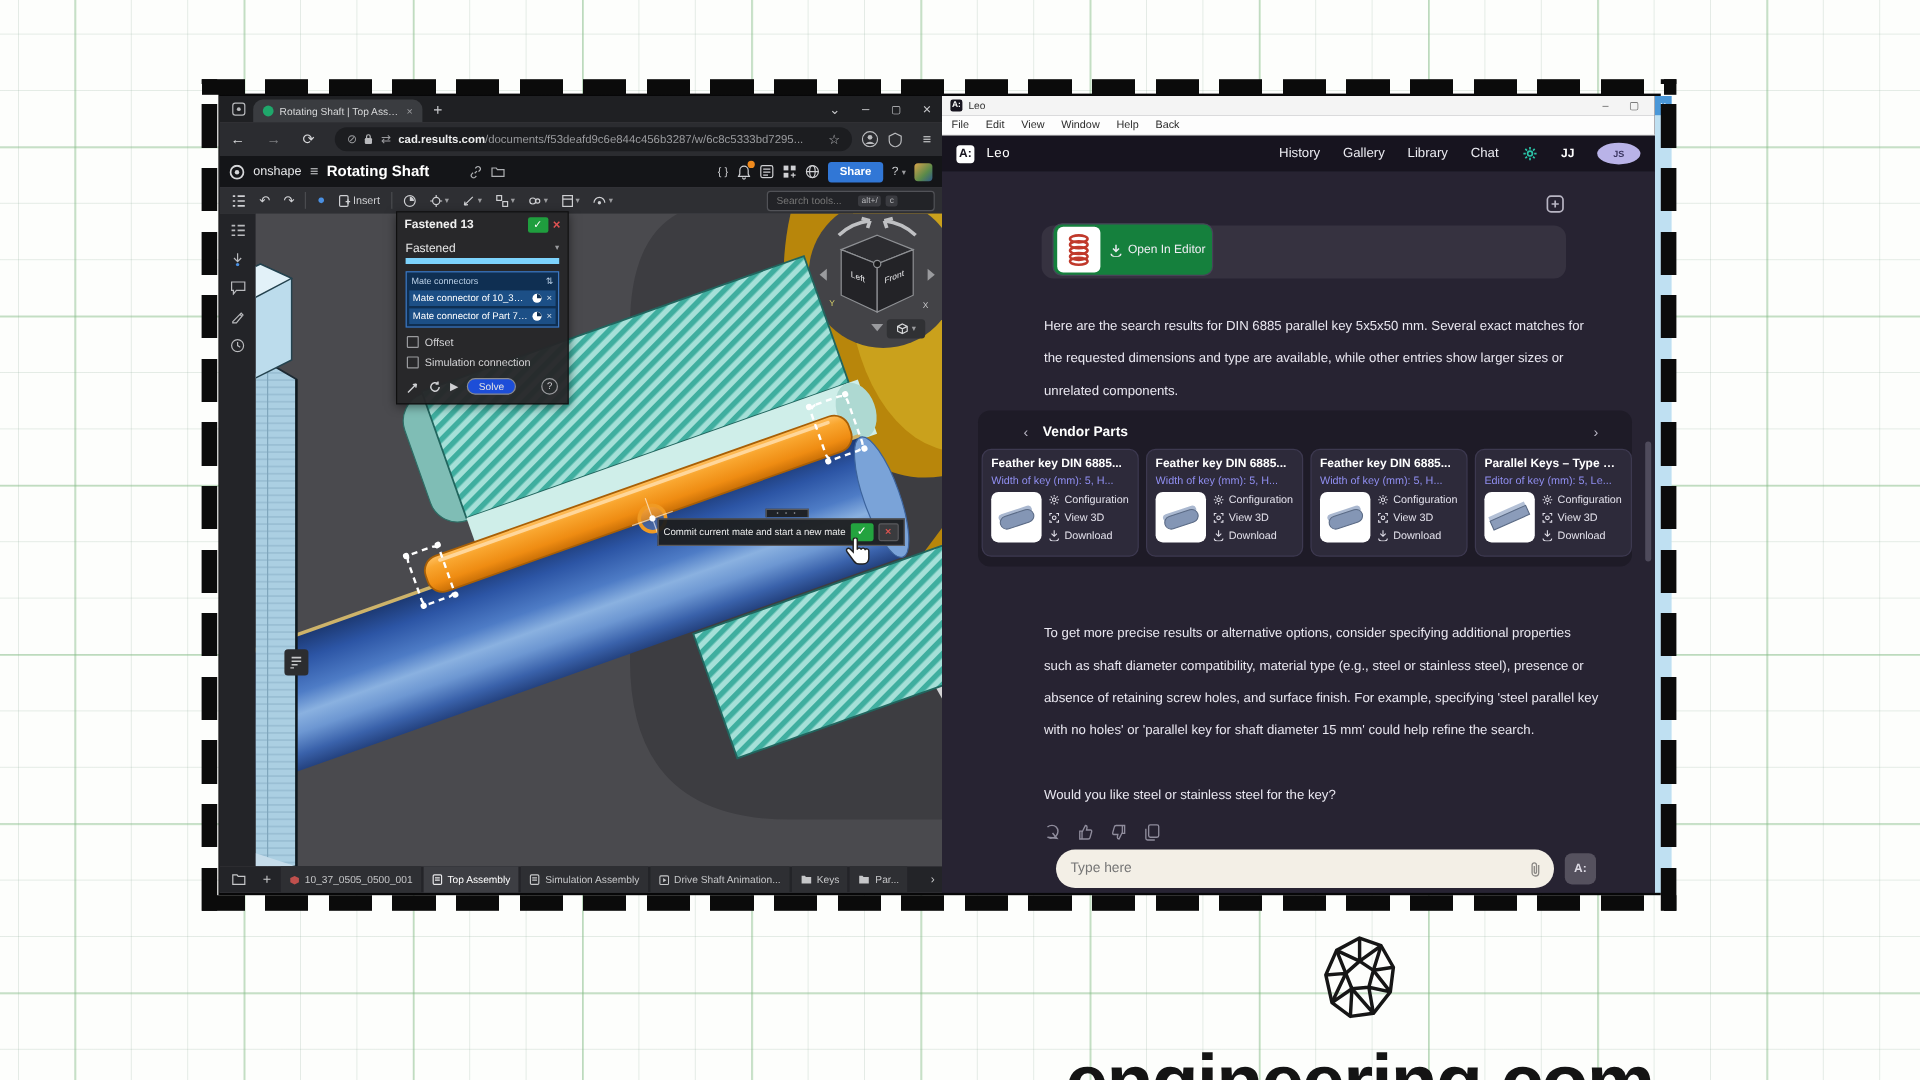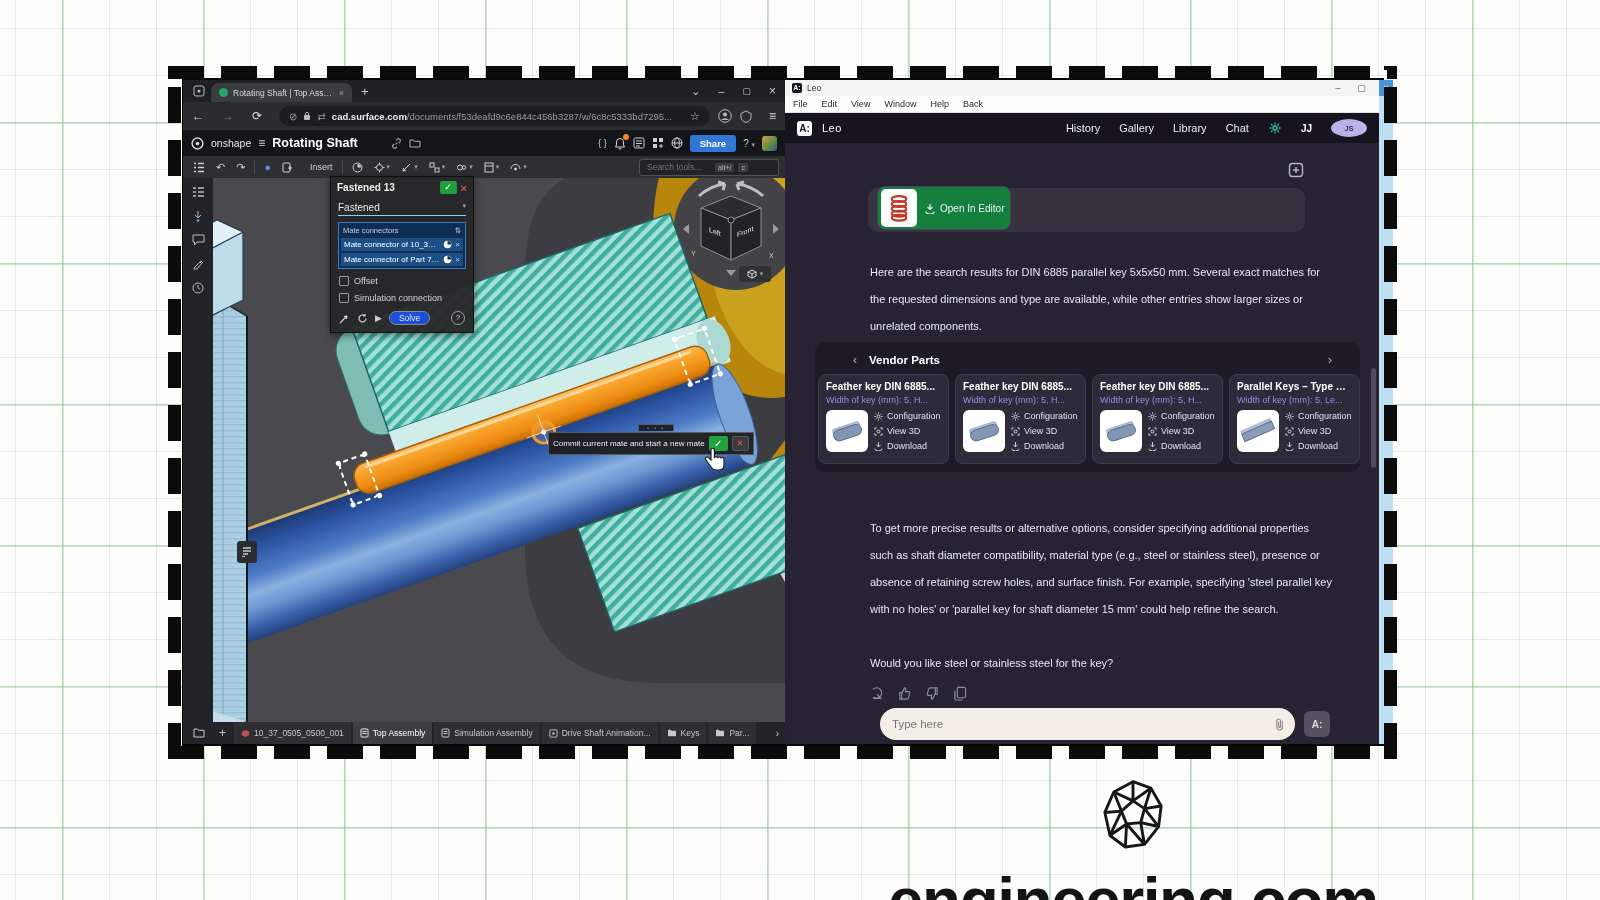--- a/index.html
+++ b/index.html
@@ -47,21 +47,21 @@
   .kbd{background:#3a3b40;border-radius:2px;color:#b7b8bb;font-size:7px;padding:1px 3px;}
   .leftstrip{position:absolute;left:0;top:98px;width:30px;height:544px;background:#232428;display:flex;flex-direction:column;align-items:center;padding-top:8px;gap:12px;box-sizing:border-box;}
   .vp{position:absolute;left:30px;top:98px;width:572px;height:544px;overflow:hidden;}
 
   
   .mdlg{position:absolute;left:147px;top:96px;width:142px;background:rgba(38,38,41,.96);border:1px solid rgba(0,0,0,.6);box-shadow:0 2px 8px rgba(0,0,0,.5);color:#ddd;z-index:5;}
   .mdlg .hd{display:flex;align-items:center;padding:4px 6px;gap:4px;}
   .mdlg .hd b{font-size:10px;color:#f0f0f0;flex:1;}
   .okbtn{background:#1f9e3e;border-radius:2px;width:17px;height:13px;color:#fff;font-size:9px;text-align:center;line-height:13px;}
   .xbtn{color:#e05252;font-weight:bold;font-size:11px;}
-  .mselect{margin:2px 7px 6px;border-bottom:1px solid #7dd3fc;padding:2px 0;display:flex;font-size:10px;color:#e8e8e8;}
+  .mselect{margin:2px 7px 6px;border-bottom:5px solid #7dd3fc;padding:2px 0;display:flex;font-size:10px;color:#e8e8e8;}
   .mselect .sp{flex:1;}
   .mcbox{margin:0 7px;border:1px solid #3e79c4;background:#0f2f52;padding:2px;}
   .mcbox .lbl{font-size:7.5px;color:#b9cfe6;display:flex;padding:1px 2px;}
   .mcrow{background:#1c4f86;margin-top:2px;padding:2px 3px;font-size:8px;color:#fff;display:flex;align-items:center;gap:3px;white-space:nowrap;}
   .mcrow .nm{flex:1;overflow:hidden;text-overflow:ellipsis;}
   .chkrow{display:flex;align-items:center;gap:5px;margin:7px 8px 0;font-size:9px;color:#d4d4d6;}
   .chk{width:8px;height:8px;border:1px solid #9a9b9e;border-radius:1px;}
   .mfoot{display:flex;align-items:center;gap:7px;margin:8px 8px 7px;}
   .solve{border:1px solid #8a8b8e;border-radius:8px;background:#1d4ed8;color:#e4e4e6;font-size:8.5px;padding:1px 9px;}
   .qmark{margin-left:auto;width:12px;height:12px;border-radius:50%;border:1px solid #9a9b9e;color:#cccdd0;font-size:8px;text-align:center;line-height:12px;}
@@ -160,21 +160,21 @@
     <span class="navg">←</span>
     <span class="navg dim">→</span>
     <span class="navg">⟳</span>
     <div class="urlpill">
       <span style="color:#9a9b9e;font-size:10px;">⊘</span>
       <svg width="8" height="10" viewBox="0 0 8 10">
           <rect x="1" y="4" width="6" height="5" rx="1" fill="#b9babd"></rect>
           <path d="M2.5,4 V2.8 a1.5,1.5 0 0 1 3,0 V4" fill="none" stroke="#b9babd"></path>
         </svg>
       <span style="color:#9a9b9e;font-size:10px;">⇄</span>
-      <span class="url"><b>cad.surface.com</b><span>/documents/f53deafd9c6e844c456b3287/w/6c8c5333bd7295...</span></span>
+      <span class="url"><b>cad.results.com</b><span>/documents/f53deafd9c6e844c456b3287/w/6c8c5333bd7295...</span></span>
       <span style="color:#b9babd;font-size:11px;">☆</span>
     </div>
     <svg width="14" height="14" viewBox="0 0 14 14" style="margin-right:8px;">
         <circle cx="7" cy="7" r="6.3" fill="none" stroke="#b9babd"></circle>
         <circle cx="7" cy="5.4" r="2" fill="#b9babd"></circle>
         <path d="M3,11 q4,-3.6 8,0" fill="#b9babd"></path>
       </svg>
     <svg width="12" height="13" viewBox="0 0 12 13" style="margin-right:8px;">
         <path d="M6,1 L11,3.5 V7 Q11,11 6,12.5 Q1,11 1,7 V3.5 Z" fill="none" stroke="#b9babd"></path>
       </svg>
@@ -232,21 +232,21 @@
       </span>
     <span class="tbi">↶</span>
     <span class="tbi dim">↷</span>
     <span class="tbsep"></span>
     <span class="tbi" style="color:#4a90e2;">●</span>
     <span class="tbi">
         <svg width="10" height="11" viewBox="0 0 10 11">
           <rect x="1" y="1" width="7" height="9" rx="1" fill="none" stroke="#cfd0d3"></rect>
           <path d="M6,6 h4 M8,4 v4" stroke="#cfd0d3"></path>
         </svg>
-        <span style="font-size:9px;margin-left:16px;">Insert</span>
+        <span style="font-size:9px;">Insert</span>
       </span>
     <span class="tbsep"></span>
     <span class="tbi">
         <svg width="11" height="11" viewBox="0 0 11 11">
           <circle cx="5.5" cy="5.5" r="4.5" fill="none" stroke="#cfd0d3"></circle>
           <path d="M5.5,5.5 L5.5,2 A3.5,3.5 0 0 1 9,5.5 Z" fill="#cfd0d3"></path>
         </svg>
       </span>
     <span class="tbi">
         <svg width="11" height="11" viewBox="0 0 11 11">
@@ -727,21 +727,21 @@
                     <path d="M5,1 v5 M2.5,4 L5,6.5 L7.5,4 M1,8.5 a4,2.5 0 0 0 8,0" fill="none" stroke="#e2e0ea"></path>
                   </svg>
                   <span>Download</span>
                 </div>
             </div>
           </div>
         </div>
 
         <div class="vcard">
           <div class="vtitle">Parallel Keys – Type B,...</div>
-          <div class="vsub">Width of key (mm): 5, Le...</div>
+          <div class="vsub">Editor of key (mm): 5, Le...</div>
           <div class="vbody">
             <div class="vthumb">
               <svg width="36" height="36" viewBox="0 0 40 40">
                   <g transform="rotate(-24 20 20)">
                     <rect x="2" y="12" width="36" height="5" fill="#b3c0d6"></rect>
                     <rect x="2" y="16" width="36" height="9" fill="#8b9cba" stroke="#5a6a85"></rect>
                   </g>
                 </svg>
             </div>
             <div class="vacts">

